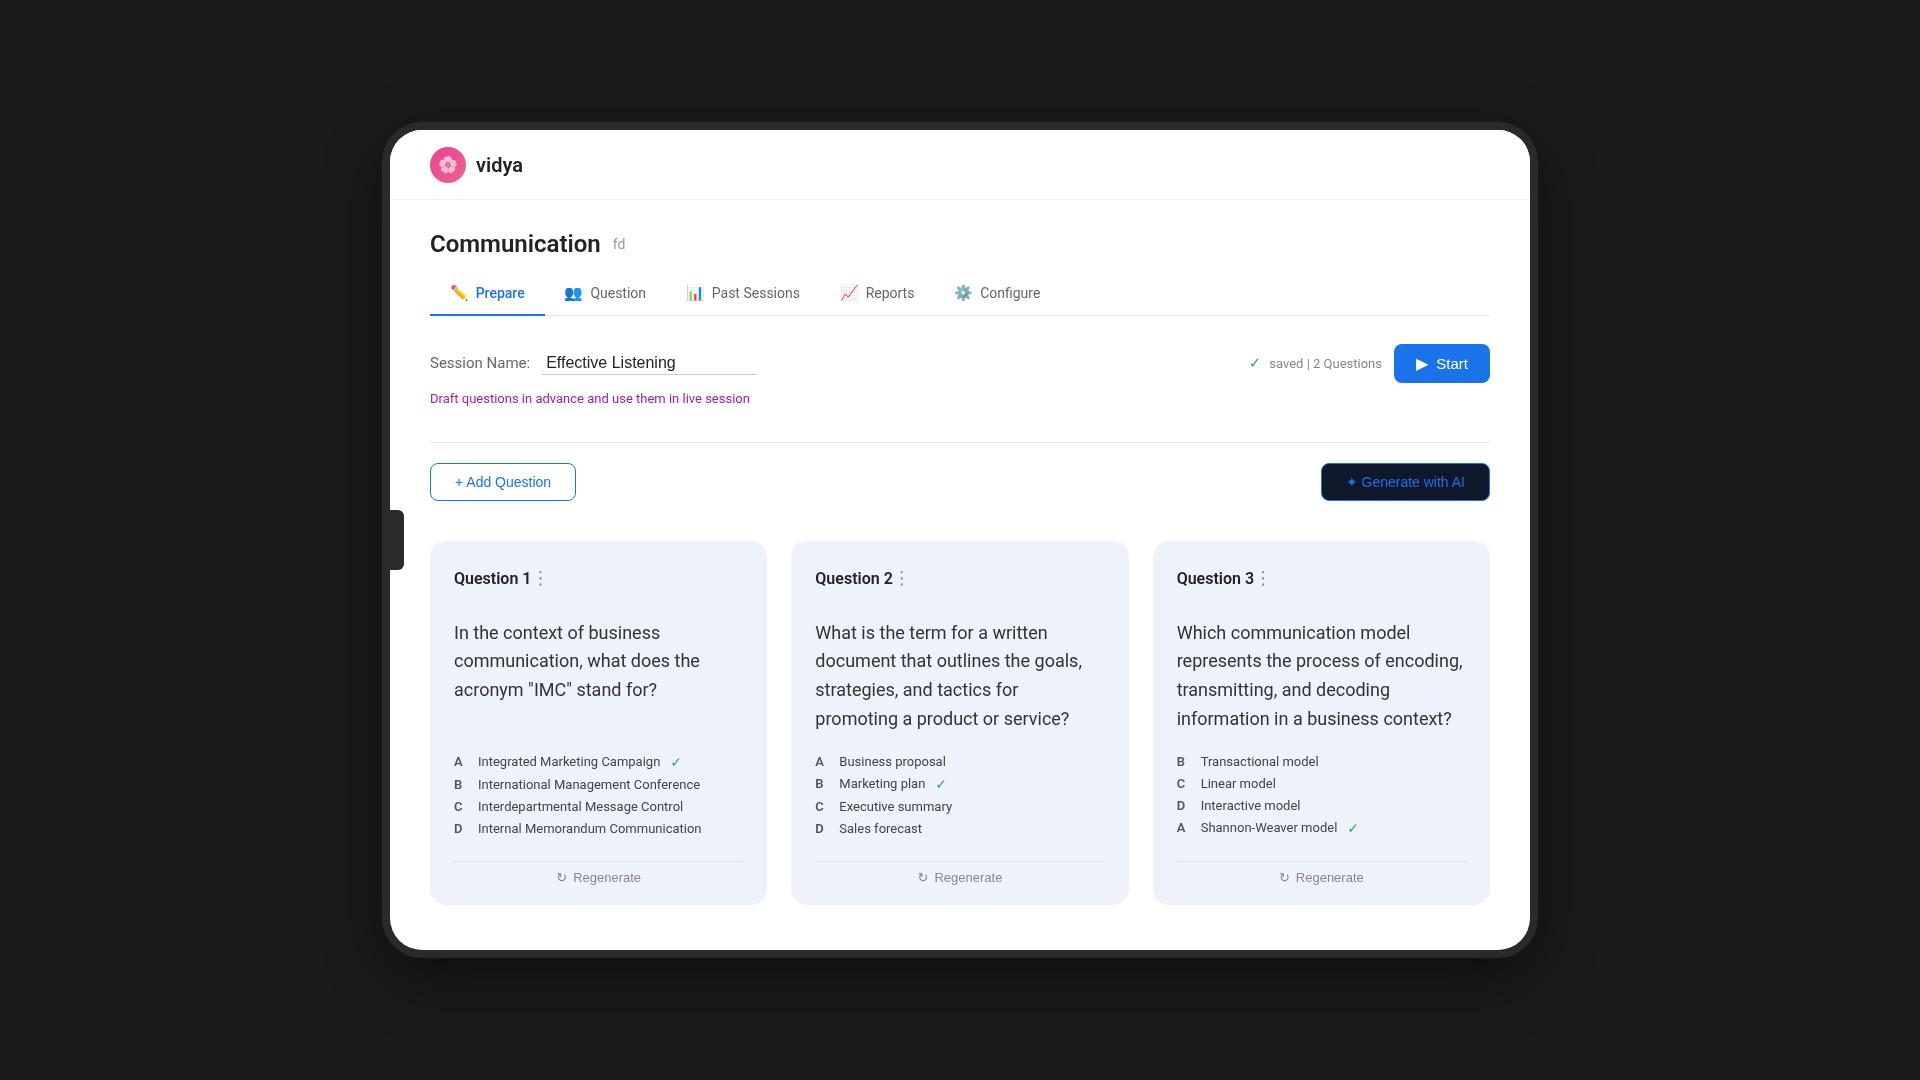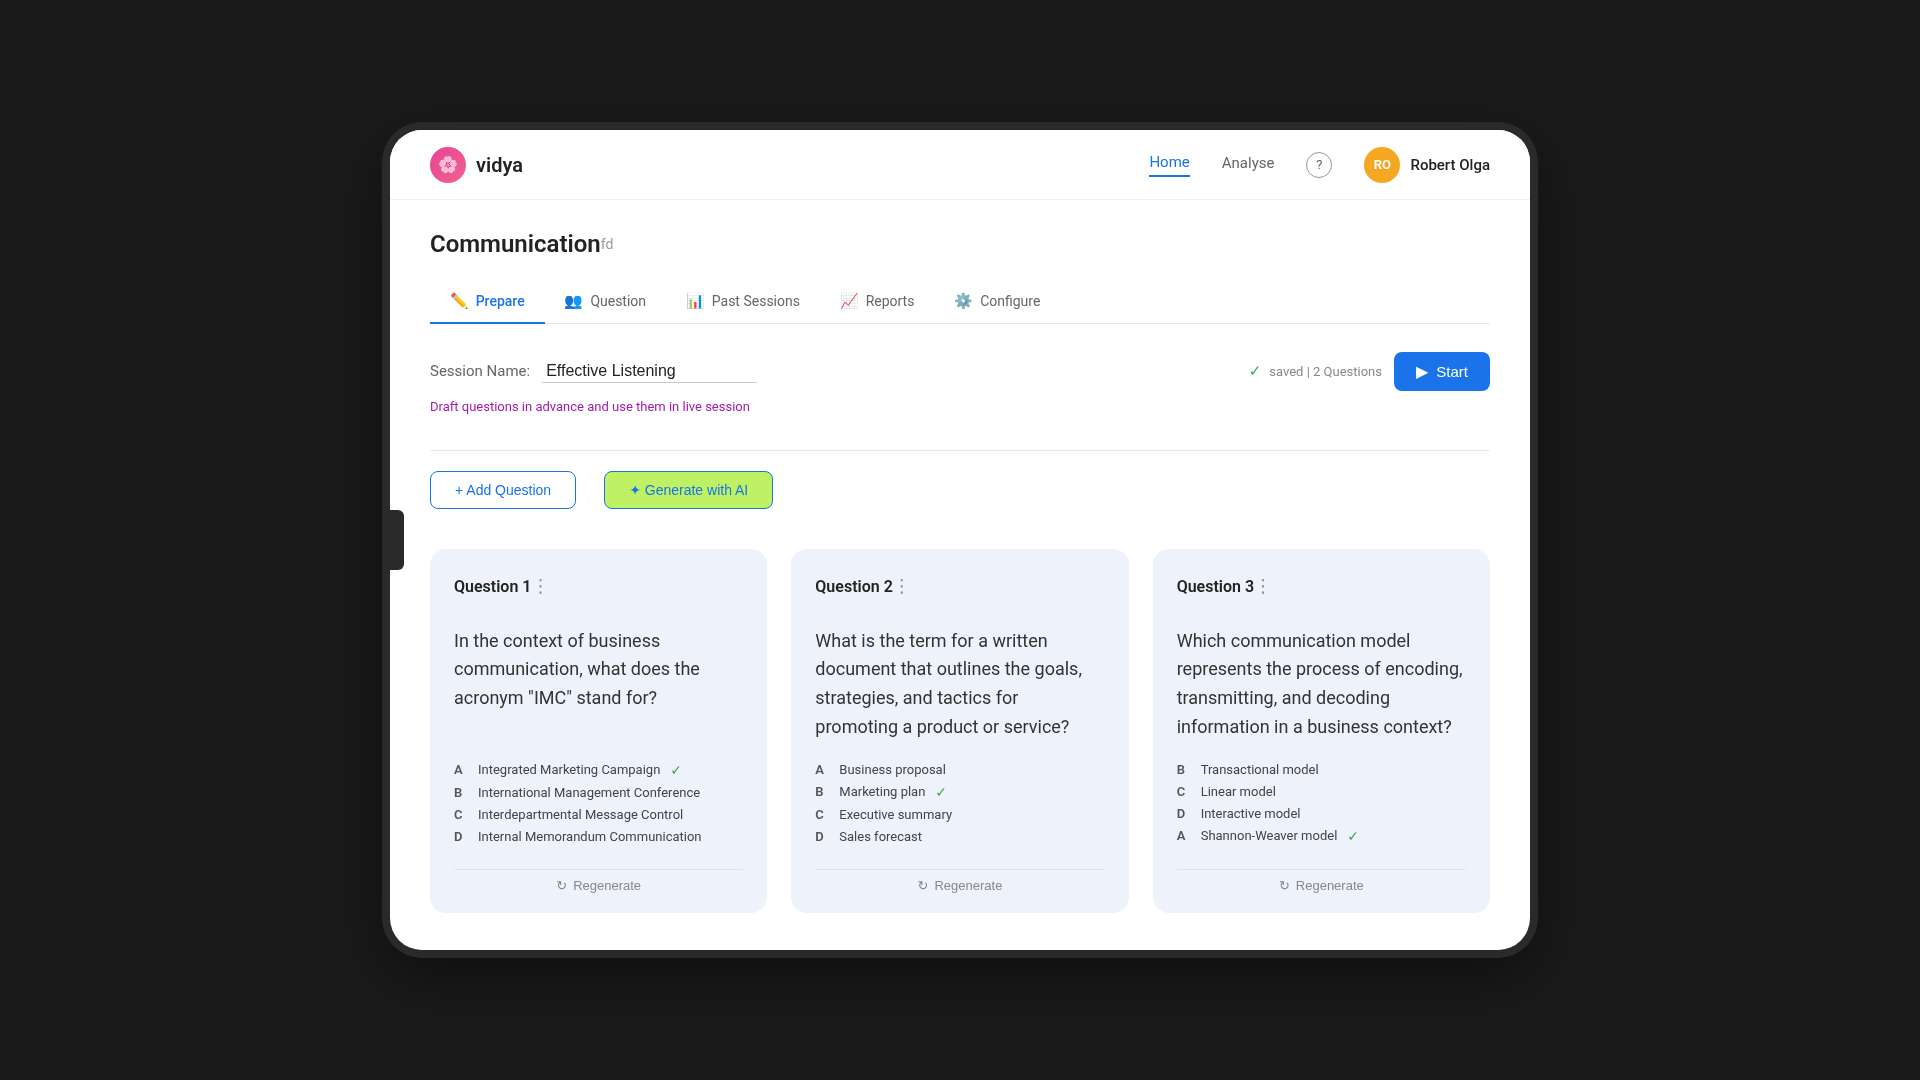--- a/index.html
+++ b/index.html
@@ -113,22 +113,22 @@
       color: #222;
       font-weight: 500;
     }
     
     .main-content {
       padding: 30px 40px;
     }
     .page-title-row {
       display: flex;
       align-items: center;
-      gap: 0;
-      margin-bottom: 24px;
+      gap: 12px;
+      margin-bottom: 16px;
     }
     .page-title {
       font-size: 24px;
       font-weight: 600;
       color: #222;
     }
     .page-tag {
       font-size: 14px;
       color: #999;
       font-weight: 400;
@@ -207,41 +207,41 @@
       gap: 8px;
     }
     .draft-hint {
       font-size: 13px;
       color: #a21caf;
       margin-bottom: 36px;
     }
     
     .action-row {
       display: flex;
-      justify-content: flex-start;
+      justify-content: space-between;
       gap: 28px;
       margin-bottom: 40px;
       margin-top: 10px;
     }
     .add-question-btn {
       border: 1.5px solid #1a73e8;
       background: #fff;
       color: #1a73e8;
       border-radius: 8px;
       padding: 10px 24px;
       font-size: 14px;
       font-weight: 500;
       cursor: pointer;
       display: flex;
       align-items: center;
       gap: 7px;
     }
     .generate-ai-btn {
       border: 1.5px solid #1a73e8;
-      background: #bef264;
+      background: #0f172a;
       color: #1a73e8;
       border-radius: 8px;
       padding: 10px 24px;
       font-size: 14px;
       font-weight: 500;
       cursor: pointer;
       display: flex;
       align-items: center;
       gap: 7px;
     }
@@ -330,29 +330,20 @@
 </head>
 <body>
 
 <div class="device-frame">
   <div class="device-notch"></div>
 
   <div class="header">
     <div class="logo-area">
       <div class="logo-icon">🌸</div>
       <span class="logo-text">vidya</span>
-    </div>
-    <div class="nav-area">
-      <a class="nav-link active">Home</a>
-      <a class="nav-link">Analyse</a>
-      <div class="help-icon">?</div>
-      <div class="user-area">
-        <div class="avatar">RO</div>
-        <span class="user-name">Robert Olga</span>
-      </div>
     </div>
   </div>
 
   <div class="main-content">
 
     <div class="page-title-row">
       <h1 class="page-title">Communication</h1>
       <span class="page-tag">fd</span>
     </div>
 

